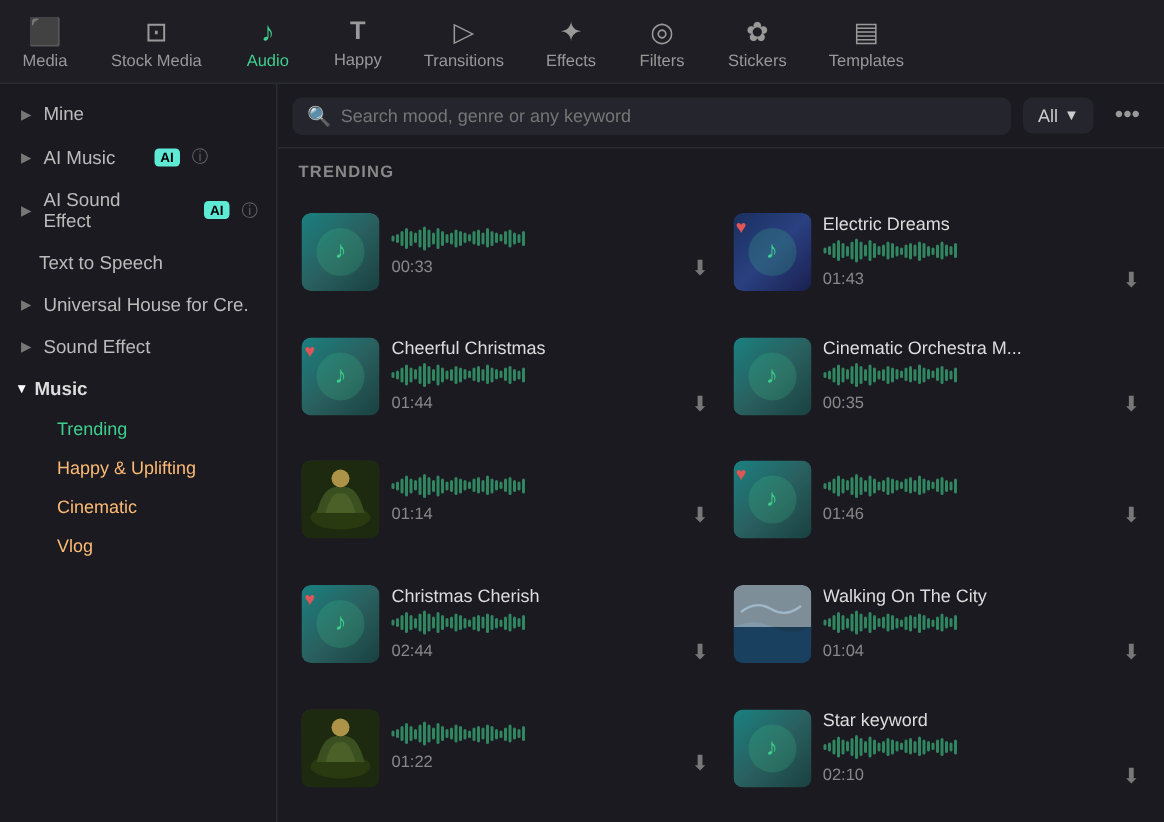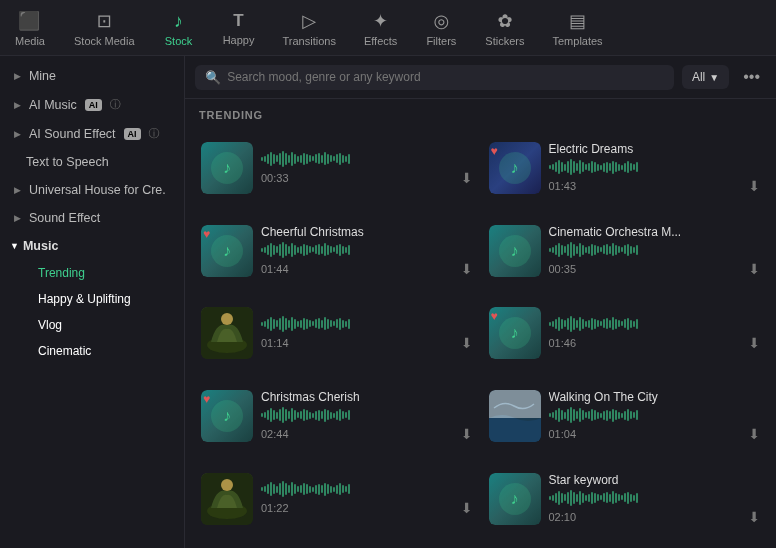--- a/index.html
+++ b/index.html
@@ -62,37 +62,37 @@
       align-items: center;
       padding: 7px 12px 7px 14px;
       cursor: pointer;
       color: #bbb;
       font-size: 12.5px;
       gap: 6px;
     }
     .sidebar-item .chevron { font-size: 9px; color: #777; margin-right: 2px; }
 
     .badge-ai {
-      background: #a3a3a3;
+      background: #5eead4;
       color: #000;
       font-size: 9px;
       font-weight: bold;
       padding: 1px 4px;
       border-radius: 3px;
-      margin-left: 2px;
+      margin-left: 20px;
     }
     .info-icon {
       color: #666;
       font-size: 11px;
       margin-left: 2px;
     }
     .sidebar-subitem {
       padding: 6px 12px 6px 38px;
       cursor: pointer;
-      color: #ffffff;
+      color: #fdba74;
       font-size: 12px;
     }
     .sidebar-subitem.active { color: #3ecf8e; font-weight: 500; }
 
     .sidebar-section-header {
       display: flex;
       align-items: center;
       padding: 7px 12px 7px 10px;
       cursor: pointer;
       color: #bbb;
@@ -284,21 +284,21 @@
   <div class="nav-item">
     <span class="nav-icon">⬛</span>
     <span>Media</span>
   </div>
   <div class="nav-item">
     <span class="nav-icon">⊡</span>
     <span>Stock Media</span>
   </div>
   <div class="nav-item active">
     <span class="nav-icon">♪</span>
-    <span>Stock</span>
+    <span>Audio</span>
   </div>
   <div class="nav-item">
     <span class="nav-icon" style="font-size:17px;font-weight:bold;">T</span>
     <span>Happy</span>
   </div>
   <div class="nav-item">
     <span class="nav-icon">▷</span>
     <span>Transitions</span>
   </div>
   <div class="nav-item">
@@ -353,24 +353,24 @@
       <span class="chevron open" style="font-size:9px;">▼</span>
       <span style="font-weight:600;color:#ddd;">Music</span>
     </div>
     <div class="sidebar-subitem active">
       <span>Trending</span>
     </div>
     <div class="sidebar-subitem">
       <span>Happy &amp; Uplifting</span>
     </div>
     <div class="sidebar-subitem">
+      <span>Cinematic</span>
+    </div>
+    <div class="sidebar-subitem">
       <span>Vlog</span>
-    </div>
-    <div class="sidebar-subitem">
-      <span>Cinematic</span>
     </div>
   </aside>
 
   <div class="content">
 
     <div class="search-bar">
       <div class="search-input-wrap">
         <span class="search-icon">🔍</span>
         <input type="text" placeholder="Search mood, genre or any keyword" style="">
       </div>

